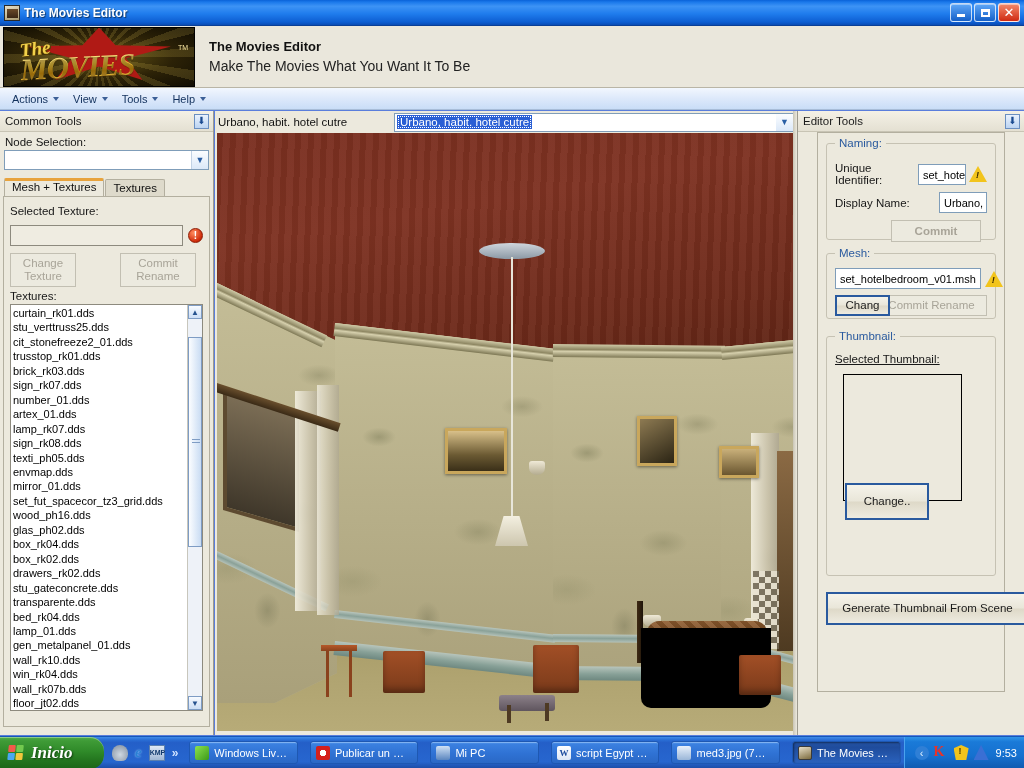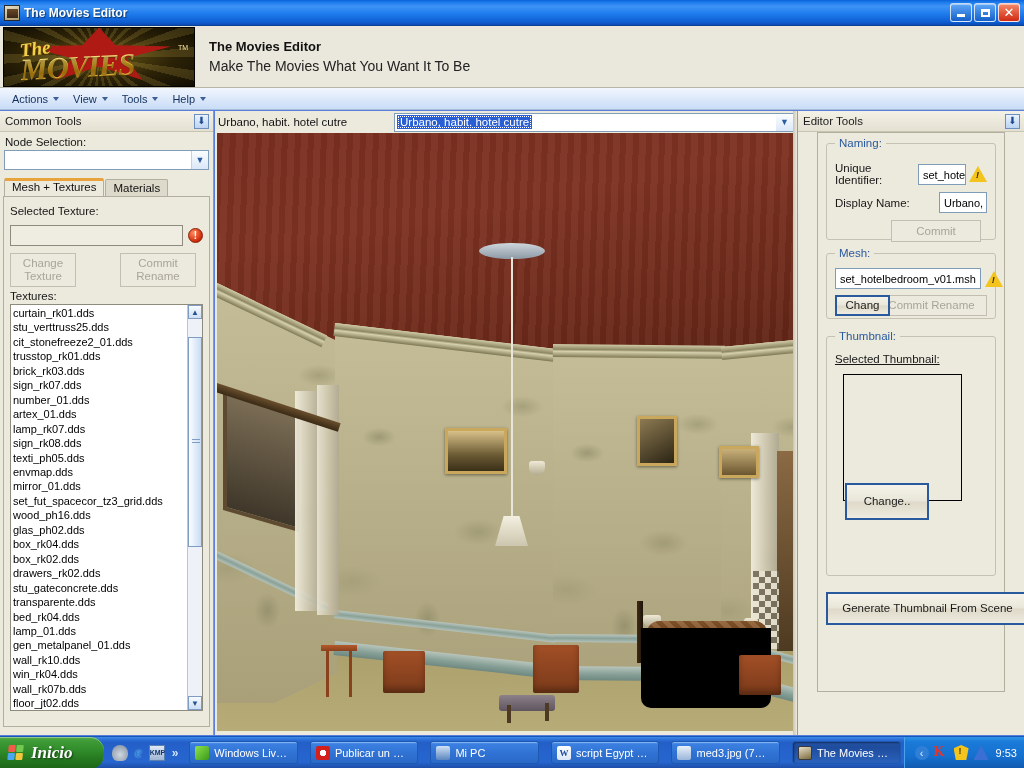--- a/index.html
+++ b/index.html
@@ -530,21 +530,21 @@
         <span class="val"></span>
         <span class="arrow">▼</span>
       </div>
     </div>
 
     <div class="tabs" style="margin-top:5px;">
       <div class="tab active">
         <span>Mesh + Textures</span>
       </div>
       <div class="tab">
-        <span>Materials</span>
+        <span>Textures</span>
       </div>
     </div>
 
     <div class="tabpane" style="margin:0 3px; height:531px; padding:8px 6px 6px 6px;">
       <div class="lbl" style="margin-bottom:8px;">Selected Texture:</div>
 
       <div style="display:flex; align-items:center; gap:5px;">
         <div class="fieldbox" style="width:180px;"></div>
         <div class="err-icon">!</div>
       </div>
@@ -697,21 +697,21 @@
           <span class="lbl" style="width:110px;">Unique Identifier:</span>
           <span class="fieldbox" style="width:48px;background:#fff;border-color:#7f9db9;">set_hote</span>
           <i class="warn-icon"></i>
         </div>
 
         <div style="display:flex;align-items:center;margin-top:6px;">
           <span class="lbl" style="width:110px;">Display Name:</span>
           <span class="fieldbox" style="width:48px;background:#fff;border-color:#7f9db9;">Urbano,</span>
         </div>
 
-        <div class="btn disabled" style="width:90px;height:22px;margin:7px 0 0 56px;">
+        <div class="btn disabled" style="width:90px;height:22px;margin:7px 0 0 56px;font-weight:bold;">
           <span>Commit</span>
         </div>
       </div>
 
       <div class="group" style="height:66px;margin-top:13px;">
         <span class="legend">Mesh:</span>
         <div style="display:flex;align-items:center;gap:4px;margin-top:2px;">
           <span class="fieldbox" style="width:162px;background:#fff;border-color:#7f9db9;">set_hotelbedroom_v01.msh</span>
           <i class="warn-icon"></i>
         </div>

